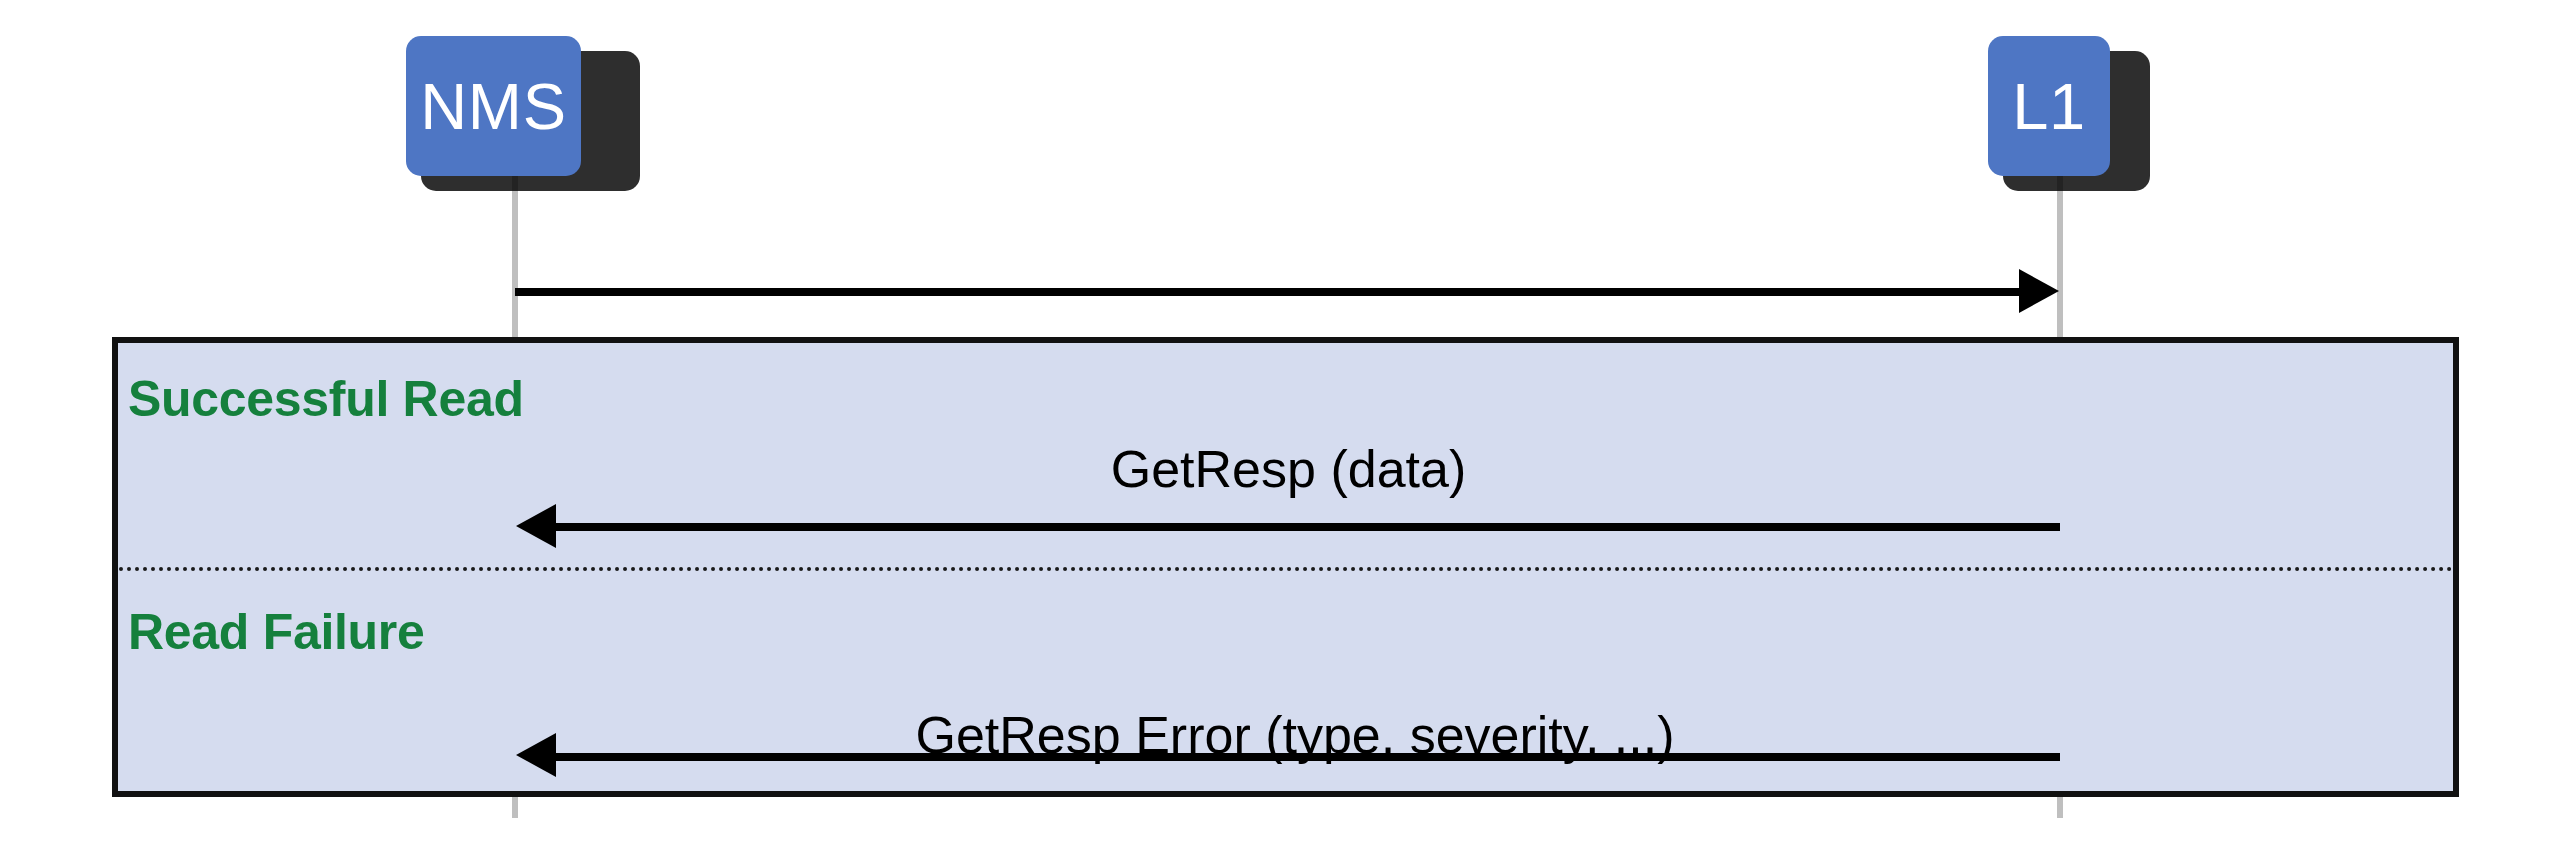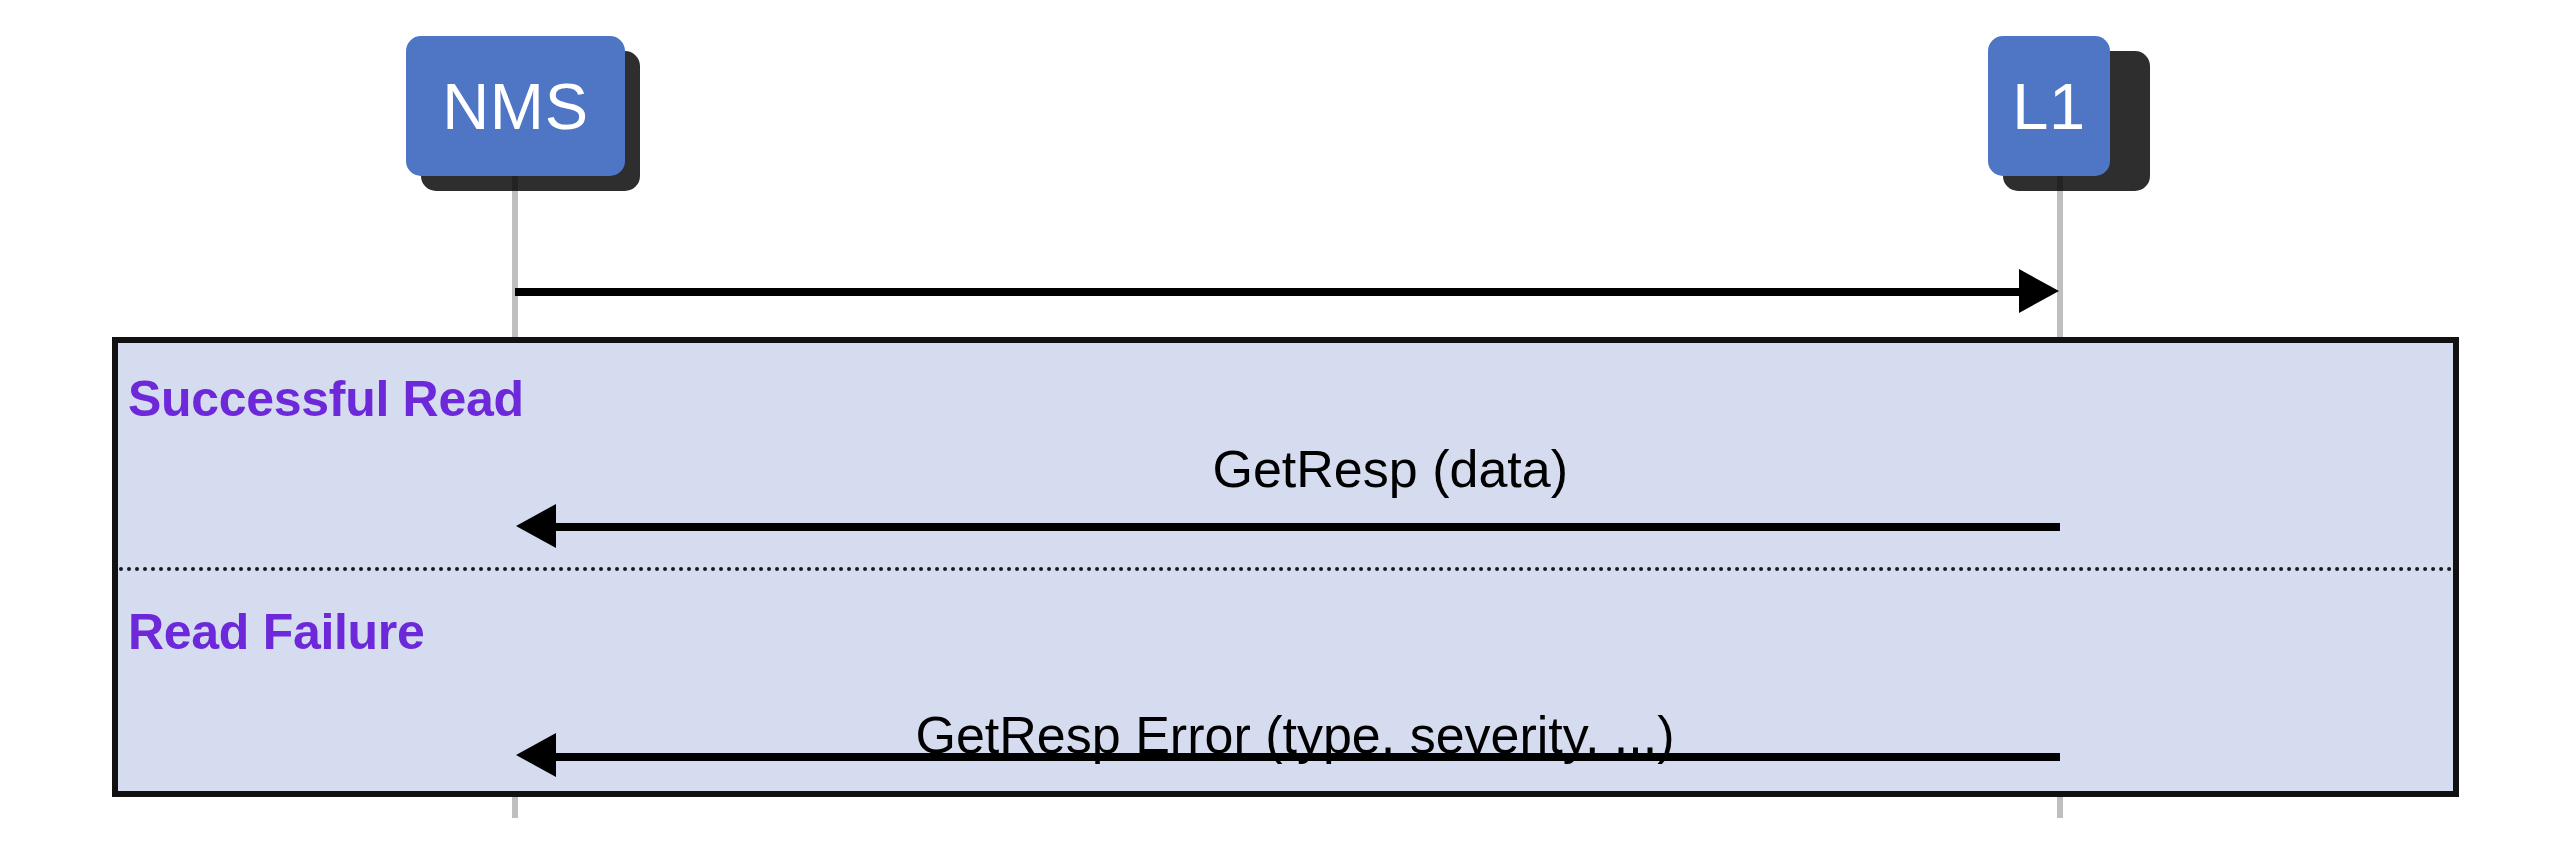--- a/index.html
+++ b/index.html
@@ -41,42 +41,42 @@
     letter-spacing: 0.7px;
     z-index: 6;
   }
   .participant-shadow {
     position: absolute;
     background: #000000;
     border-radius: 15px;
     opacity: 0.82;
     z-index: 5;
   }
-  #participant-nms { left: 406px; top: 36px; width: 219px; height: 140px; border-radius: 15px; }
+  #participant-nms { left: 406px; top: 36px; width: 175px; height: 140px; border-radius: 15px; }
   #shadow-nms      { left: 421px; top: 51px; width: 219px; height: 140px; }
   #participant-l1  { left: 1988px; top: 36px; width: 122px; height: 140px; }
   #shadow-l1       { left: 2003px; top: 51px; width: 147px; height: 140px; }
 
   
   #fragment {
     position: absolute;
     left: 112px;
     top: 337px;
     width: 2347px;
     height: 460px;
     background: #d5dcef;
     border: 6.1px solid #111111;
     box-sizing: border-box;
     z-index: 2;
   }
   .fragment-label {
     position: absolute;
     font-size: 50px;
     font-weight: bold;
-    color: #6d28d9;
+    color: #15803d;
     white-space: nowrap;
     z-index: 8;
     letter-spacing: -0.3px;
   }
   #label-successful-read { left: 128px; top: 370px; }
   #label-read-failure    { left: 128px; top: 603px; }
 
   #fragment-divider {
     position: absolute;
     left: 119px;
@@ -120,21 +120,21 @@
   }
 
   
   #line-get   { left: 515px; top: 288px; width: 1506px; }
   #head-get   { left: 2019px; top: 269px; }
   #label-get  { left: 1016px; top: 204px; width: 545px; }
 
   
   #line-getresp  { left: 556px; top: 523px; width: 1504px; }
   #head-getresp  { left: 516px; top: 504px; }
-  #label-getresp { left: 1009px; top: 439px; width: 559px; text-align: right; }
+  #label-getresp { left: 1009px; top: 439px; width: 559px; }
 
   
   #line-error  { left: 556px; top: 753px; width: 1504px; }
   #head-error  { left: 516px; top: 733px; }
   #label-error { left: 811px; top: 669px; width: 968px; margin-top: 36px; }
 </style>
 </head>
 <body>
 
 <div id="canvas">

